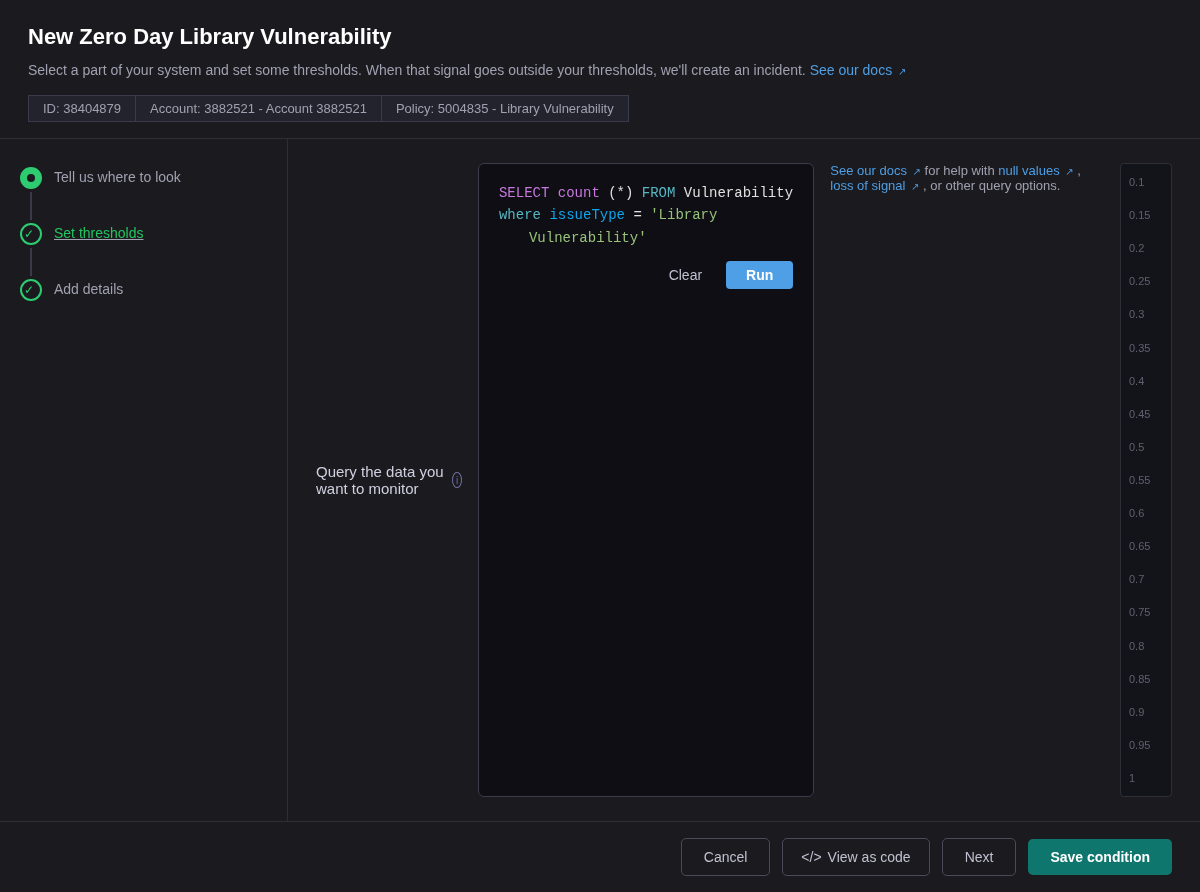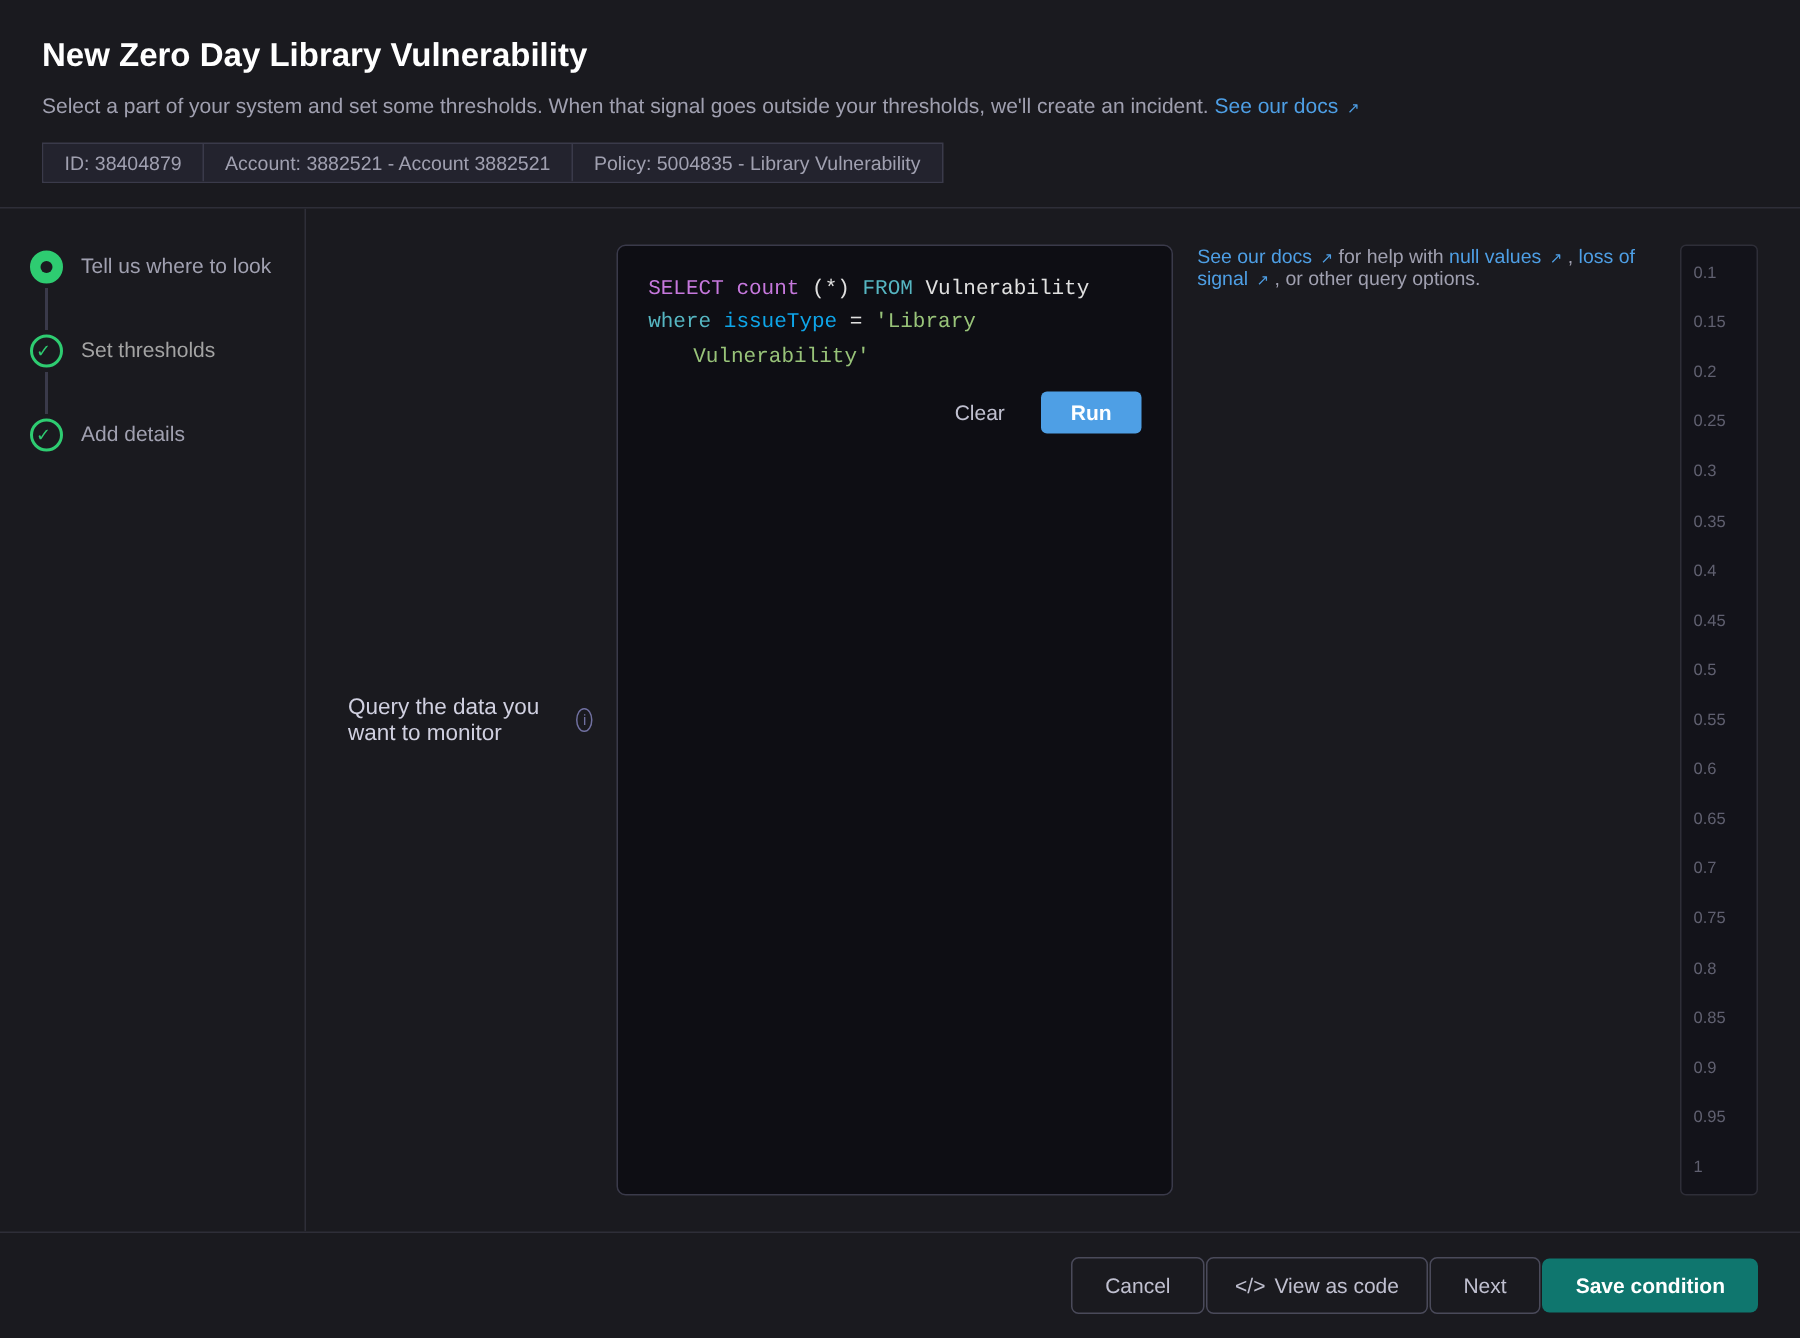--- a/index.html
+++ b/index.html
@@ -49,21 +49,21 @@
       background: #23232e;
       border-right: 1px solid #3a3a4a;
     }
     .breadcrumb-item:last-child { border-right: none; }
     .main-content {
       display: flex;
       flex: 1;
       overflow: hidden;
     }
     .sidebar {
-      width: 204px;
+      width: 288px;
       padding: 28px 20px;
       border-right: 1px solid #2e2e38;
       display: flex;
       flex-direction: column;
       gap: 0;
     }
     .step-item {
       display: flex;
       align-items: flex-start;
       gap: 12px;
@@ -104,21 +104,22 @@
       height: 28px;
       background: #3a3a4a;
       margin: 3px 0;
     }
     .step-label {
       font-size: 14px;
       color: #a0a0b0;
       padding-top: 2px;
     }
     .step-label.active {
-      color: #a3a3a3;
+      color: #22c55e;
+      text-decoration: underline;
       text-decoration-color: #a0a0b0;
     }
     .sidebar-section {
       display: flex;
       flex-direction: column;
     }
     .content-area {
       flex: 1;
       padding: 24px 28px;
       overflow-y: auto;
@@ -257,21 +258,21 @@
       top: 12px;
       right: 15px;
       width: 1px;
       bottom: 12px;
       background: rgba(100, 100, 255, 0.5);
     }
     .footer-bar {
       display: flex;
       align-items: center;
       justify-content: flex-end;
-      gap: 1px;
+      gap: 12px;
       padding: 16px 28px;
       border-top: 1px solid #2e2e38;
       background: #1a1a1f;
     }
     .btn-cancel {
       background: transparent;
       color: #c0c0d0;
       border: 1px solid #4a4a5a;
       padding: 10px 22px;
       border-radius: 5px;

